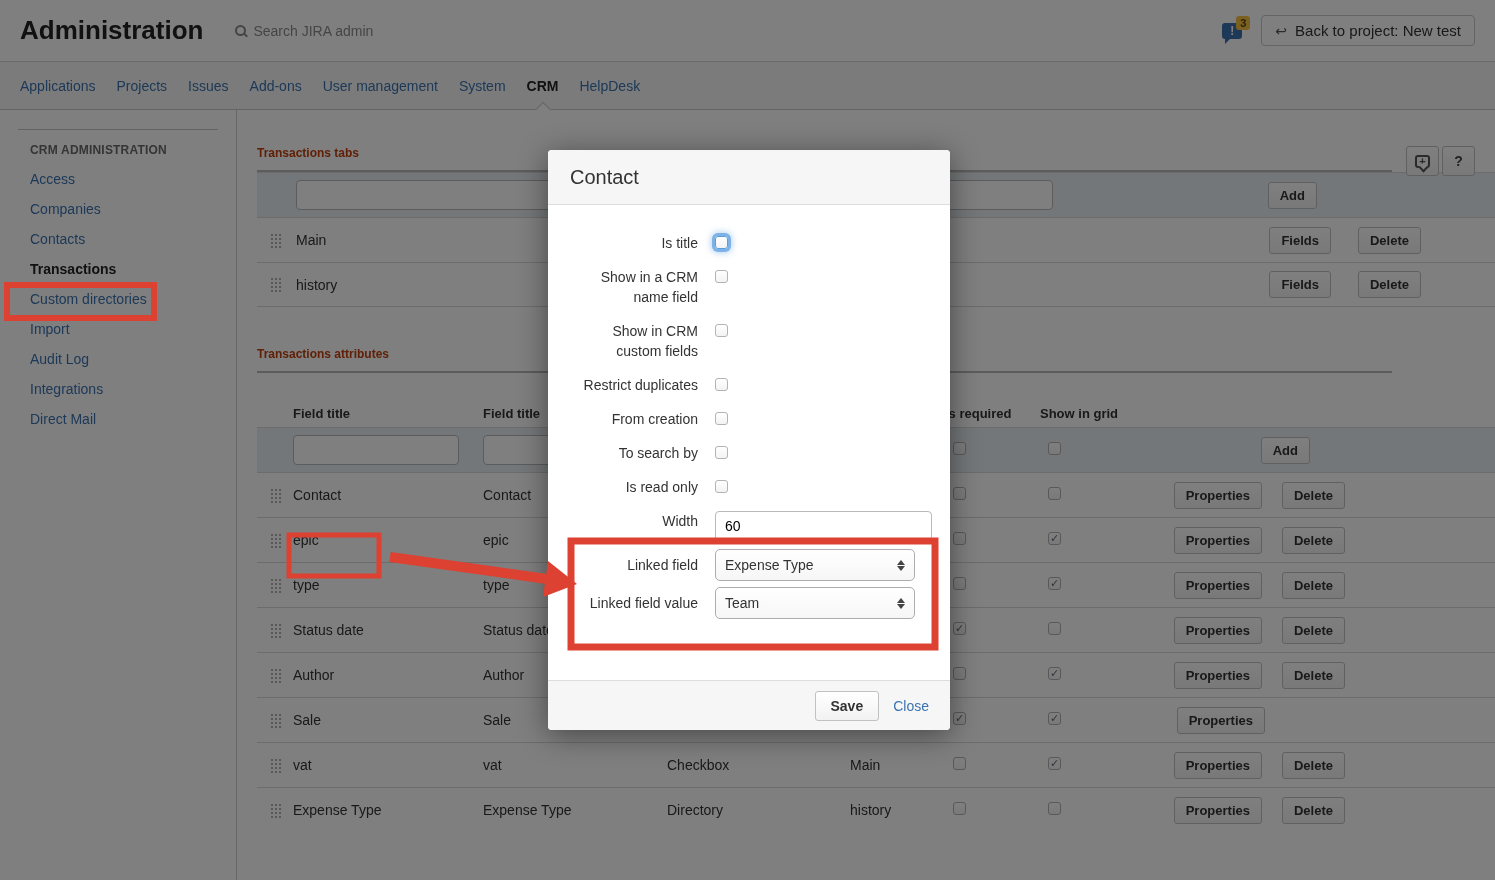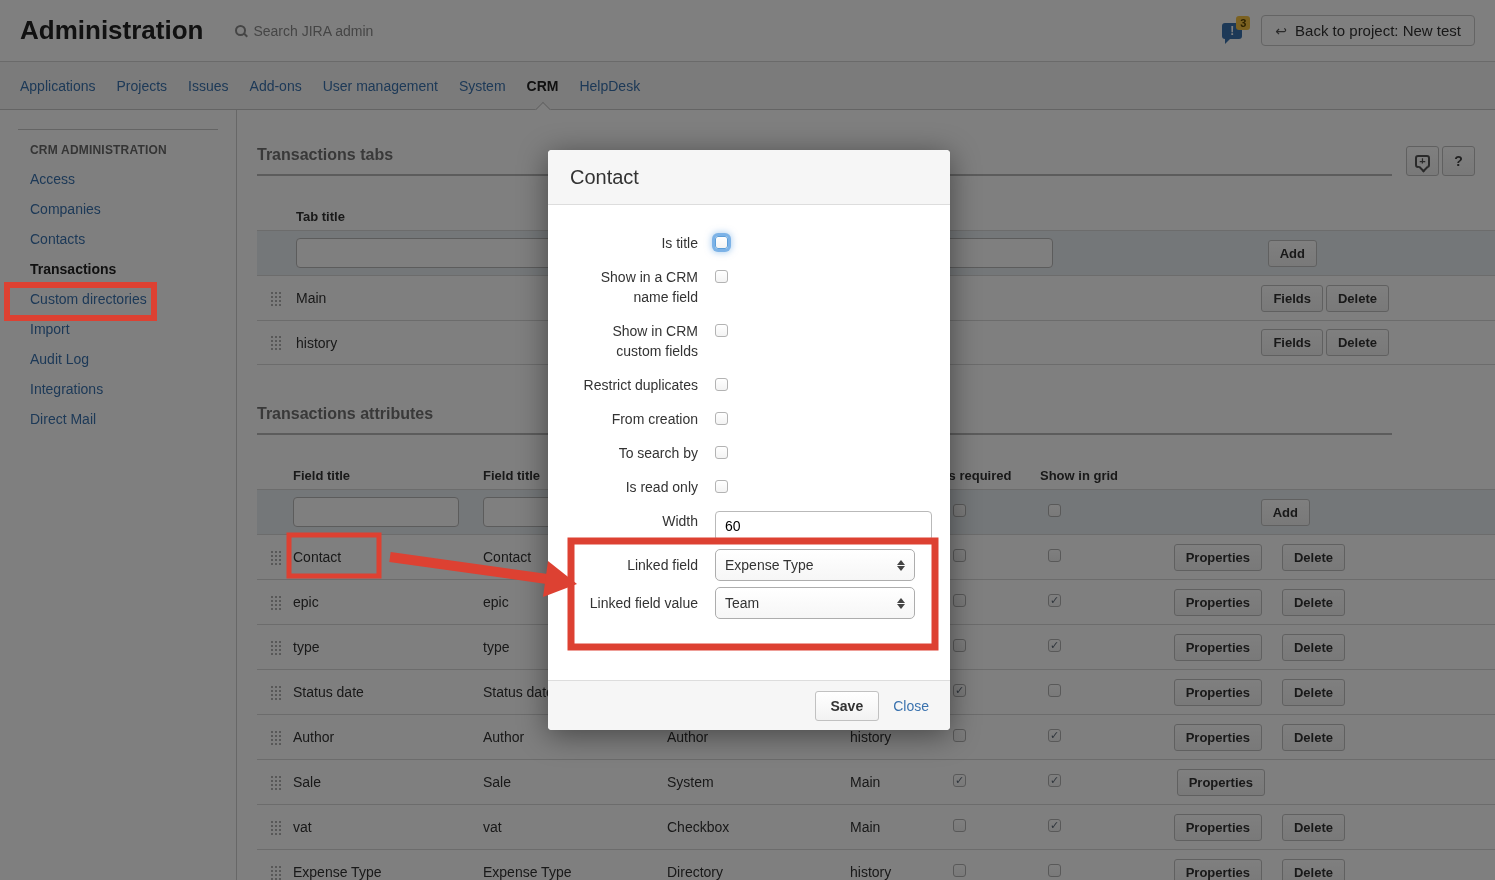--- a/index.html
+++ b/index.html
@@ -35,32 +35,32 @@
   .side-head { font-size:12px; font-weight:700; color:#6b6b6b; padding:13px 0 0 30px; letter-spacing:.2px; }
   .side-item { display:block; font-size:14px; color:#3b73af; text-decoration:none; padding:0 0 0 30px; line-height:30px; }
   .side-item.active { color:#222; font-weight:700; }
 
   .content { flex:1; position:relative; background:#fff; padding:36px 0 0 20px; }
   .icon-btns { position:absolute; top:36px; right:20px; display:flex; gap:3px; }
   .icon-btn { width:33px; height:30px; border:1px solid #c1c1c1; border-radius:3px; background:linear-gradient(#fff,#f2f2f2); display:flex; align-items:center; justify-content:center; font-size:14px; font-weight:700; color:#444; }
   .fb-glyph { width:15px; height:13px; border:2px solid #555; border-radius:3px; position:relative; font-size:11px; line-height:9px; text-align:center; color:#555; font-weight:700; }
   .fb-glyph::after { content:""; position:absolute; left:3px; bottom:-5px; width:5px; height:5px; background:#fff; border-right:2px solid #555; border-bottom:2px solid #555; transform:rotate(45deg); }
 
-  h3.section-title { font-size:16px; font-weight:700; color:#737373; width:1135px; padding-bottom:10px; border-bottom:2px solid #b9b9b9; }
+  h3.section-title { font-size:12px; font-weight:700; color:#c2410c; width:1135px; padding-bottom:10px; border-bottom:2px solid #b9b9b9; }
   .thead { display:flex; align-items:center; font-weight:700; font-size:13px; color:#333; margin-top:26px; height:28px; }
   .trow { display:flex; align-items:center; height:45px; border-top:1px solid #d8d8d8; font-size:14px; }
   .trow.addrow { background:#e9eef3; }
   .grip { width:11px; height:15px; margin-left:13px; background-image:radial-gradient(#b0b0b0 1px, transparent 1.3px); background-size:4px 4px; flex:none; }
   .c-handle { width:28px; flex:none; display:flex; align-items:center; }
   .thead .c-handle { visibility:hidden; }
 
   
   .t1-title { width:890px; padding-left:11px; }
   .t1-input { width:757px; height:30px; border:1px solid #b9b9b9; border-radius:4px; background:#fff; margin-left:11px; font-size:14px; padding:0 8px; }
-  .t1-btns { margin-left:auto; margin-right:106px; display:flex; gap:3px; }
+  .t1-btns { margin-left:auto; margin-right:74px; display:flex; gap:27px; }
   .t1-add { margin-left:auto; margin-right:178px; }
 
   
   .c1 { width:190px; padding-left:8px; }
   .c2 { width:184px; padding-left:8px; }
   .c3 { width:183px; padding-left:8px; }
   .c4 { width:92px;  padding-left:8px; }
   .c5 { width:95px;  padding-left:11px; }
   .c6 { width:95px;  padding-left:11px; }
   .c7 { flex:1; display:flex; justify-content:flex-end; gap:20px; padding-right:150px; }
@@ -156,26 +156,20 @@
 
   <main class="content">
     <div class="icon-btns">
       <button class="icon-btn">
         <span class="fb-glyph">+</span>
       </button>
       <button class="icon-btn">?</button>
     </div>
 
     <h3 class="section-title">Transactions tabs</h3>
-    <div class="thead">
-      <div class="c-handle">
-          <span class="grip"></span>
-        </div>
-      <div class="t1-title">Tab title</div>
-    </div>
     <div class="trow addrow">
       <div class="c-handle"></div>
       <input class="t1-input" type="text" style="">
       <span class="t1-add"><button class="btn">Add</button></span>
     </div>
     <div class="trow">
       <div class="c-handle">
           <span class="grip"></span>
         </div>
       <div class="t1-title">Main</div>

